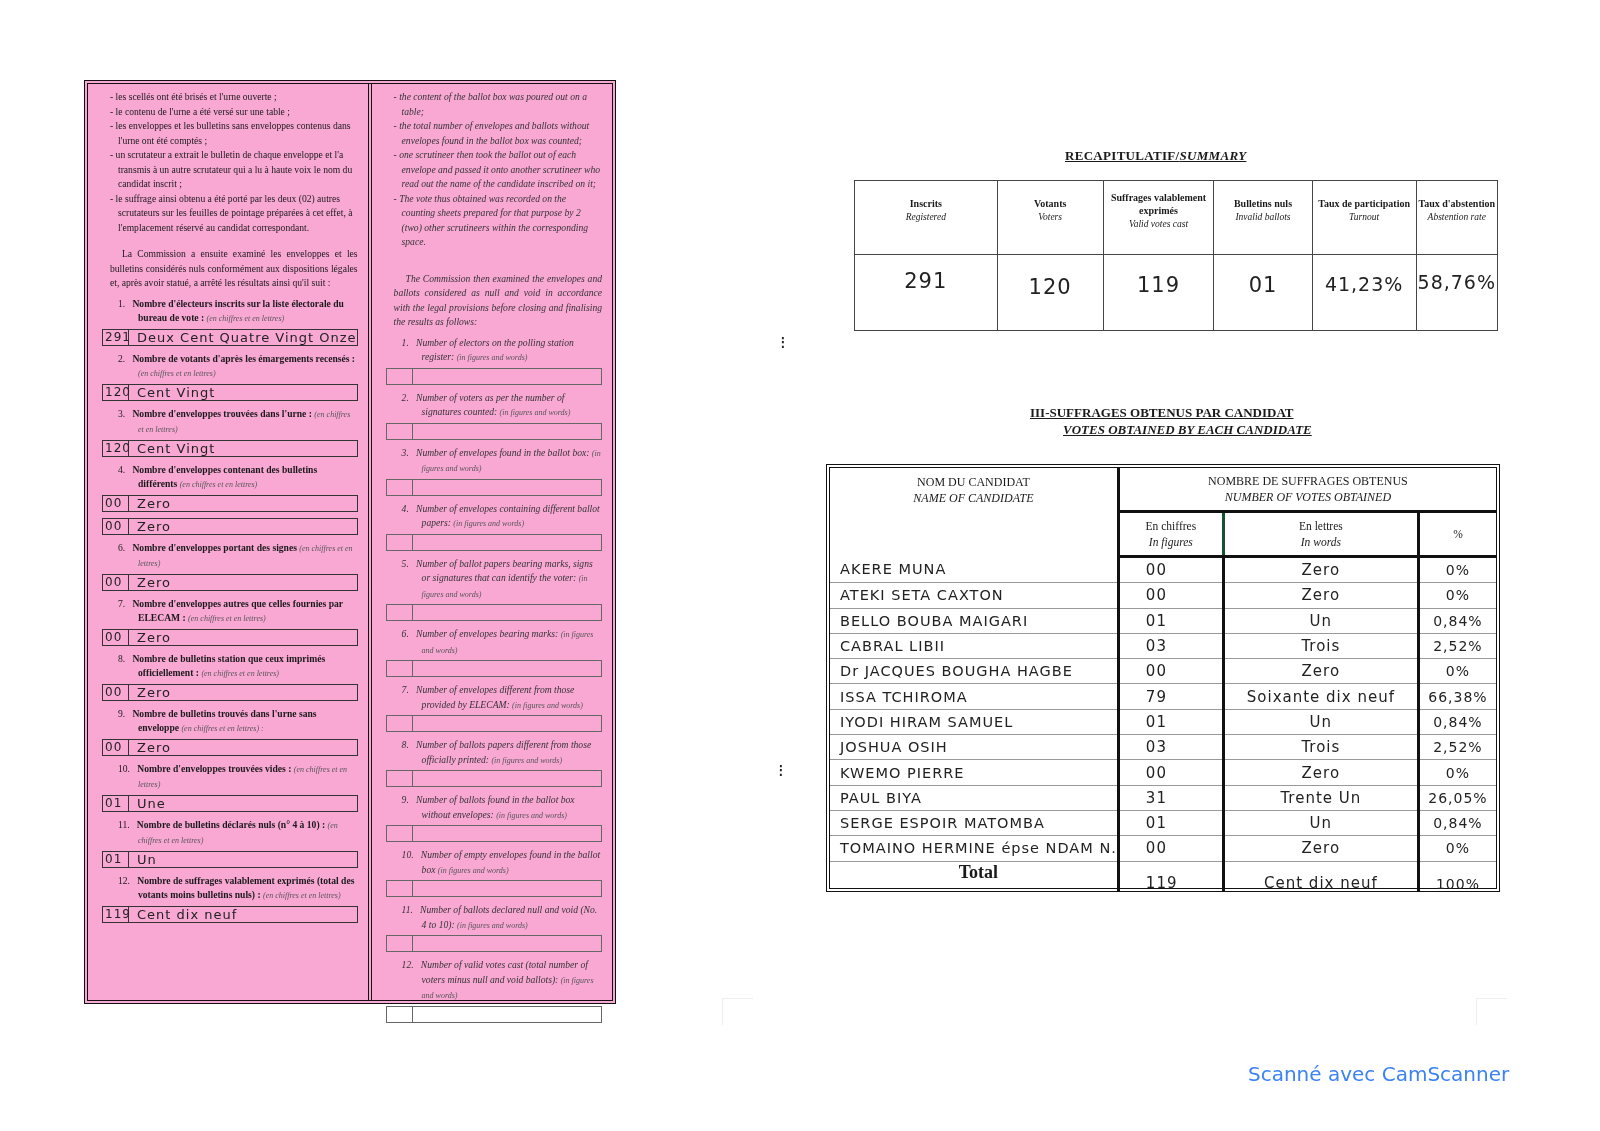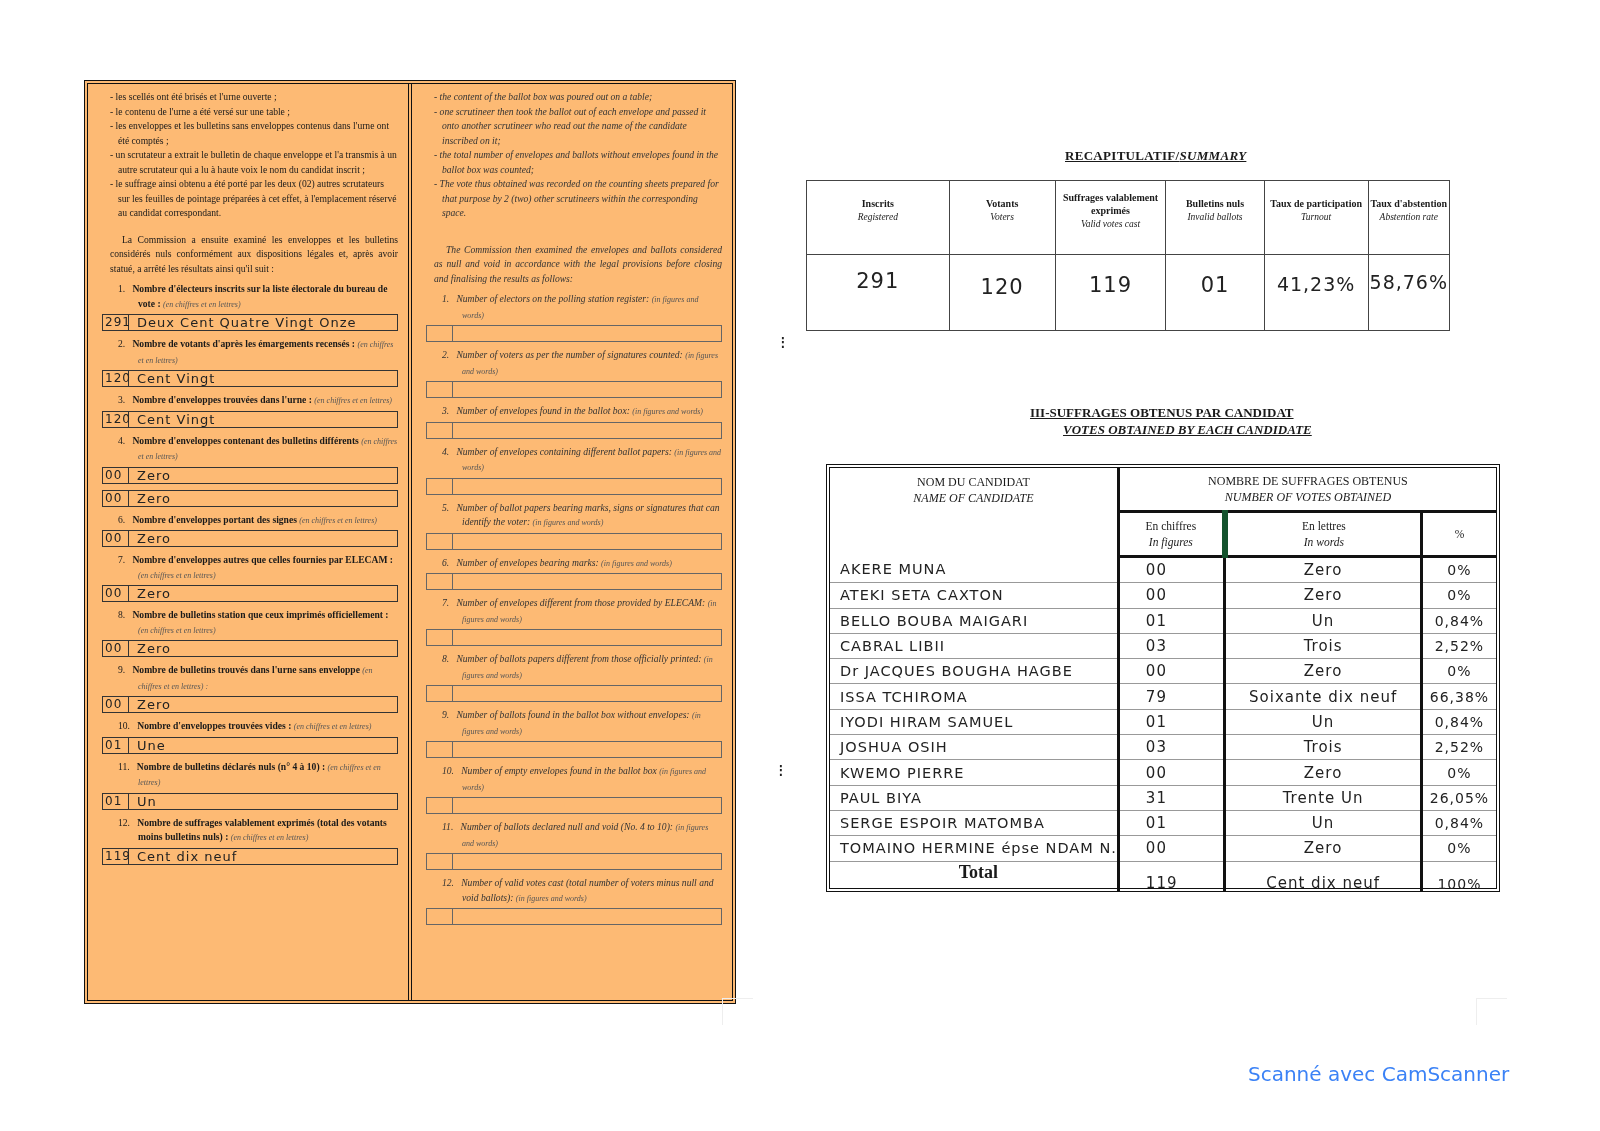--- a/index.html
+++ b/index.html
@@ -1,50 +1,50 @@
 <!DOCTYPE html>
 <html><head>
 <meta charset="utf-8">
 <style>
   html,body{margin:0;padding:0;}
   body{width:1600px;height:1131px;background:#ffffff;position:relative;overflow:hidden;font-family:"Liberation Serif",serif;color:#1a1a1a;}
   .hand{font-family:"DejaVu Sans",sans-serif;color:#222;font-weight:normal;letter-spacing:1px;}
   
-  #left-form{position:absolute;left:84px;top:80px;width:652px;height:924px;border:4px double #111;box-sizing:border-box;background:#fdba74;display:flex;}
+  #left-form{position:absolute;left:84px;top:80px;width:532px;height:924px;border:4px double #111;box-sizing:border-box;background:#f9a8d4;display:flex;}
   .form-col{flex:1;box-sizing:border-box;padding:6px 10px 4px 22px;font-size:9.6px;line-height:14.5px;}
   .form-col.fr{border-right:4px double #111;}
   .form-col.en{font-style:italic;color:#333;padding-left:22px;}
   .bullet{padding-left:8px;text-indent:-8px;margin:0;}
   .para{margin:12px 0 6px 0;text-indent:12px;text-align:justify;}
   .item{margin-top:6px;}
   .item-label{padding-left:28px;text-indent:-20px;margin:0;}
   .item-label .hint{font-style:italic;color:#555;font-size:8px;}
   .answer{display:flex;height:15px;border:1.5px solid #333;margin-top:2px;margin-left:-8px;align-items:center;}
   .answer .num{width:26px;border-right:1.5px solid #333;height:100%;font-size:12px;line-height:15px;padding-left:2px;box-sizing:border-box;}
   .answer .words{flex:1;font-size:13px;line-height:15px;padding-left:8px;white-space:nowrap;overflow:hidden;}
   .en .answer{border-color:#666;}
   .en .answer .num{border-color:#666;}
   
   #summary-title{position:absolute;left:1065px;top:148px;font-size:13px;font-weight:bold;text-decoration:underline;letter-spacing:0.3px;}
   #summary-title i{font-style:italic;}
-  #summary-table{position:absolute;left:806px;top:180px;width:644px;border-collapse:collapse;}
+  #summary-table{position:absolute;left:854px;top:180px;width:644px;border-collapse:collapse;}
   #summary-table td,#summary-table th{border:1px solid #444;text-align:center;vertical-align:top;font-size:10px;}
   #summary-table th{height:74px;padding-top:16px;font-weight:bold;line-height:13px;box-sizing:border-box;}
   #summary-table th i{font-weight:normal;font-size:9.5px;}
   #summary-table td{height:76px;padding-top:14px;font-size:21px;box-sizing:border-box;}
   #section-title{position:absolute;left:1030px;top:404px;font-size:13px;font-weight:bold;text-align:left;line-height:17px;}
   #section-title .l1{text-decoration:underline;}
   #section-title .l2{display:block;margin-left:33px;font-style:italic;text-decoration:underline;text-align:center;}
   #cand-wrap{position:absolute;left:826px;top:464px;width:674px;height:428px;border:4px double #111;box-sizing:border-box;}
   #cand-table{width:100%;border-collapse:collapse;}
   #cand-table th{font-weight:normal;font-size:12px;line-height:16px;}
   #cand-table .h-name{width:282px;border-right:3px solid #111;vertical-align:top;padding-top:6px;}
   #cand-table .h-votes{border-bottom:3px solid #111;height:40px;}
   #cand-table .h-sub{height:40px;border-bottom:3px solid #111;font-size:11.5px;}
-  #cand-table .h-fig{width:100px;border-right:6px solid #14532d;text-align:center;}
+  #cand-table .h-fig{width:100px;border-right:3px solid #14532d;text-align:center;}
   #cand-table .h-words{width:190px;border-right:3px solid #111;}
   #cand-table td{height:24.3px;border-bottom:1px solid #999;font-size:15px;padding:0;}
   #cand-table td.c-name{padding-left:10px;border-right:3px solid #111;white-space:nowrap;font-size:14.5px;}
   #cand-table td.c-fig{border-right:3px solid #111;padding-left:26px;}
   #cand-table td.c-words{border-right:3px solid #111;text-align:center;}
   #cand-table td.c-pct{text-align:center;font-size:14px;}
   #cand-table tr.total td{border-bottom:none;height:30px;}
   #cand-table tr.total td.c-name{text-align:center;font-family:"Liberation Serif",serif;font-weight:bold;font-size:18px;letter-spacing:0;vertical-align:top;}
   .side-mark{position:absolute;font-size:18px;color:#222;font-family:"DejaVu Sans",sans-serif;}
   .page-corner{position:absolute;width:30px;height:26px;border-left:1px solid #eee;border-top:1px solid #eee;font-size:10px;}
@@ -143,22 +143,22 @@
           <p class="item-label"><span>12.</span>&nbsp;&nbsp; <b>Nombre de suffrages valablement exprimés (total des votants moins bulletins nuls) :</b> <span class="hint">(en chiffres et en lettres)</span></p>
           <div class="answer">
             <span class="num hand">119</span>
             <span class="words hand">Cent dix neuf</span>
           </div>
         </div>
       </div>
   </div>
   <div class="form-col en">
     <p class="bullet">- <span>the content of the ballot box was poured out on a table;</span></p>
+    <p class="bullet">- <span>the total number of envelopes and ballots without envelopes found in the ballot box was counted;</span></p>
     <p class="bullet">- <span>one scrutineer then took the ballot out of each envelope and passed it onto another scrutineer who read out the name of the candidate inscribed on it;</span></p>
-    <p class="bullet">- <span>the total number of envelopes and ballots without envelopes found in the ballot box was counted;</span></p>
     <p class="bullet">- <span>The vote thus obtained was recorded on the counting sheets prepared for that purpose by 2 (two) other scrutineers within the corresponding space.</span></p>
     <p class="para" style="margin-top:22px">The Commission then examined the envelopes and ballots considered as null and void in accordance with the legal provisions before closing and finalising the results as follows:</p>
     <div id="en-items">
         <div class="item">
           <p class="item-label"><span>1.</span>&nbsp;&nbsp; <b style="font-weight: normal;">Number of electors on the polling station register:</b> <span class="hint">(in figures and words)</span></p>
           <div class="answer">
             <span class="num hand"></span>
             <span class="words hand"></span>
           </div>
         </div>

